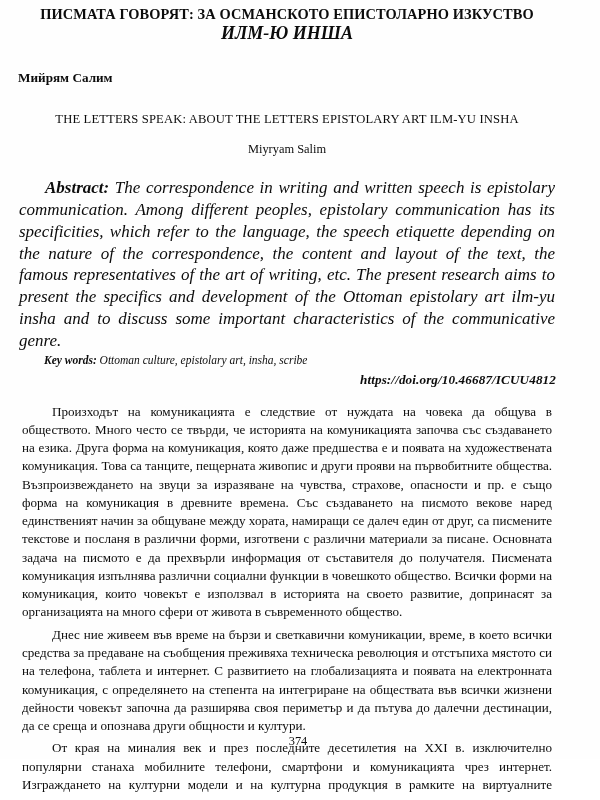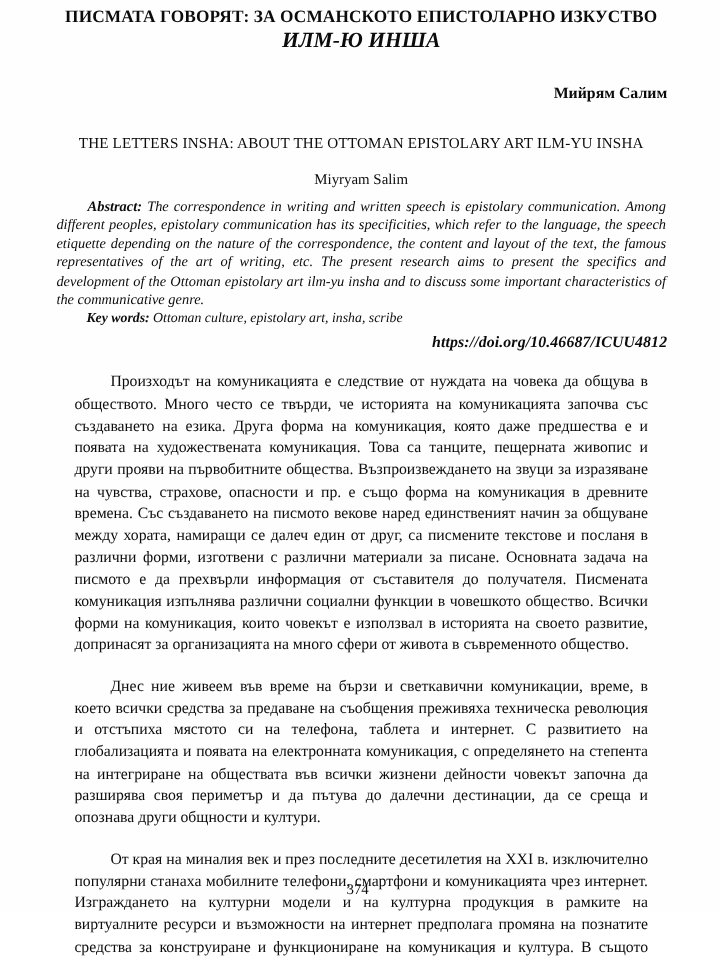--- a/index.html
+++ b/index.html
@@ -12,21 +12,21 @@
     height: 800px;
     overflow: hidden;
     font-family: "Liberation Serif", "DejaVu Serif", serif;
     color: #0c0c0c;
   }
   .page {
     position: relative;
     width: 600px;
     height: 759px;
     box-sizing: border-box;
-    padding: 4px 44px 0 46px;
+    padding: 4px 44px 0 18px;
     background: #fefefe;
   }
   .title-bg {
     text-align: center;
   }
   .title-main {
     font-size: 14.4px;
     font-weight: bold;
     line-height: 1.16;
     letter-spacing: 0.1px;
@@ -35,41 +35,41 @@
   }
   .title-sub {
     font-size: 18px;
     font-weight: bold;
     font-style: italic;
     line-height: 1.2;
     margin: 0;
     text-transform: uppercase;
   }
   .author-cyr {
-    text-align: right;
+    text-align: left;
     font-size: 13.2px;
     font-weight: bold;
     margin-top: 26px;
   }
   .title-en {
     text-align: center;
     font-size: 12.6px;
     margin-top: 26px;
     line-height: 1.18;
     letter-spacing: 0.15px;
   }
   .author-en {
     text-align: center;
     font-size: 12.4px;
     line-height: 1.2;
     margin-top: 15px;
   }
   .abstract {
-    margin-top: 8px;
-    font-size: 12px;
+    margin-top: 20px;
+    font-size: 17px;
     font-style: italic;
     line-height: 1.285;
     text-align: justify;
     text-indent: 26px;
     padding: 0 1px;
   }
   .abstract b {
     font-weight: bold;
     font-style: italic;
   }
@@ -94,21 +94,21 @@
     letter-spacing: 0.1px;
   }
   .body-text {
     margin-top: 15px;
     font-size: 13.1px;
     line-height: 1.395;
     text-align: justify;
     text-justify: inter-word;
   }
   .body-text p {
-    margin: 16px;
+    margin: 4px;
     text-indent: 30px;
   }
   .page-number {
     position: absolute;
     left: 0;
     right: 4px;
     bottom: 10px;
     text-align: center;
     font-size: 12.4px;
   }
@@ -118,21 +118,21 @@
 
 <div class="page">
 
   <div class="title-bg">
     <div class="title-main">ПИСМАТА ГОВОРЯТ: ЗА ОСМАНСКОТО ЕПИСТОЛАРНО ИЗКУСТВО</div>
     <div class="title-sub">ИЛМ-Ю ИНША</div>
   </div>
 
   <div class="author-cyr">Мийрям Салим</div>
 
-  <div class="title-en">THE LETTERS INSHA: ABOUT THE OTTOMAN EPISTOLARY ART ILM-YU INSHA</div>
+  <div class="title-en">THE LETTERS SPEAK: ABOUT THE LETTERS EPISTOLARY ART ILM-YU INSHA</div>
   <div class="author-en">Miyryam Salim</div>
 
   <div class="abstract">
     <b>Abstract:</b><span> The correspondence in writing and written speech is epistolary communication. Among different peoples, epistolary communication has its specificities, which refer to the language, the speech etiquette depending on the nature of the correspondence, the content and layout of the text, the famous representatives of the art of writing, etc. The present research aims to present the specifics and development of the Ottoman epistolary art ilm-yu insha and to discuss some important characteristics of the communicative genre.</span>
   </div>
 
   <div class="keywords">
     <b>Key words:</b><span> Ottoman culture, epistolary art, insha, scribe</span>
   </div>
 

